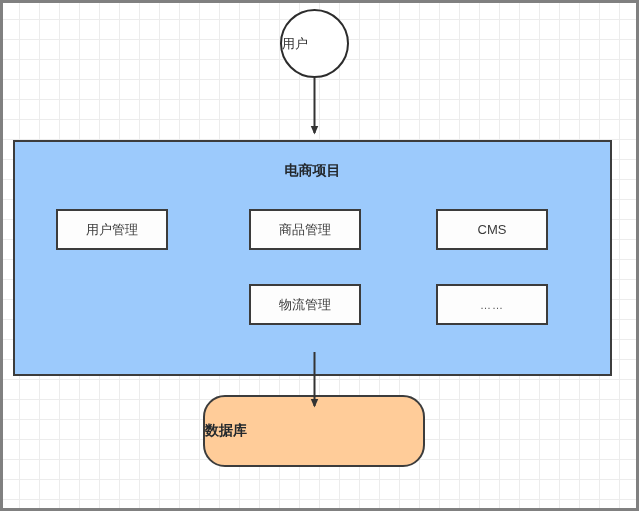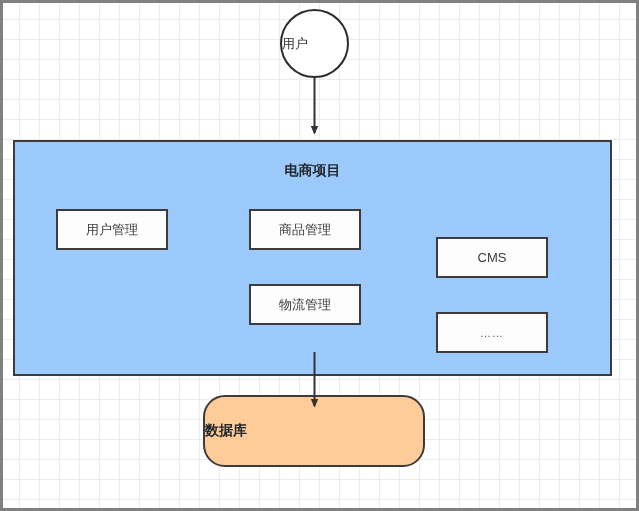--- a/index.html
+++ b/index.html
@@ -91,21 +91,21 @@
     border: 2px solid #3c3c3c;
     display: flex;
     align-items: center;
     justify-content: center;
     font-size: 13px;
     color: #3b3b3b;
     z-index: 8;
   }
   .col-0 { left: 41px; }
   .col-1 { left: 234px; }
-  .col-2 { left: 421px; margin-top: 28px; }
+  .col-2 { left: 421px; }
   .row-0 { top: 67px; }
   .row-1 { top: 142px; }
 
   .module-box.ellipsis {
     font-size: 11px;
     letter-spacing: 1px;
     color: #555555;
   }
 
   

